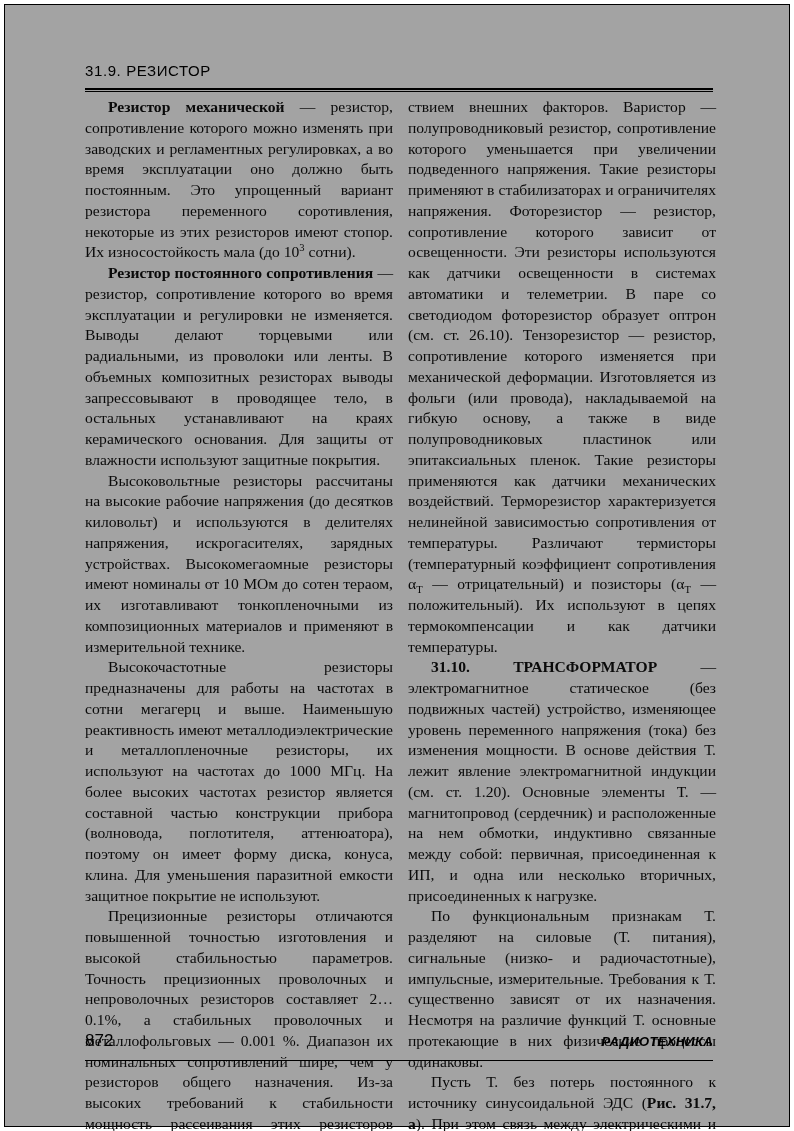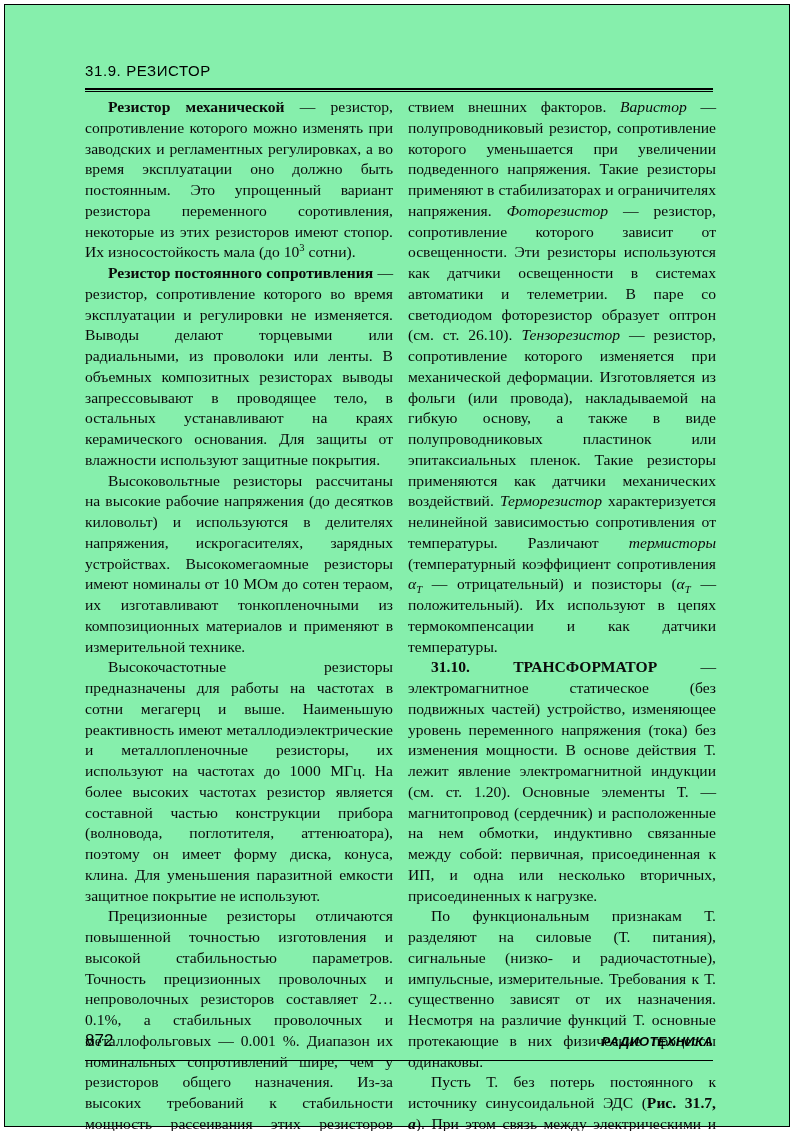--- a/index.html
+++ b/index.html
@@ -2,21 +2,21 @@
 <html lang="ru"><head>
 <meta charset="utf-8">
 <style>
   html, body { margin: 0; padding: 0; background: #ffffff; }
   body {
     width: 794px; height: 1131px; position: relative; overflow: hidden;
     font-family: "Liberation Serif", serif; color: #0a0a0a;
   }
   .page {
     position: absolute; left: 4px; top: 4px; right: 4px; bottom: 4px;
-    border: 1.5px solid #000; background: #86efac; box-sizing: border-box;
+    border: 1.5px solid #000; background: #a3a3a3; box-sizing: border-box;
   }
   .header {
     position: absolute; left: 80px; top: 57px;
     font-family: "Liberation Sans", sans-serif;
     font-size: 15px; letter-spacing: 0.6px; color: #000;
   }
   .header-rule {
     position: absolute; left: 80px; right: 76px; top: 83px;
     height: 1px; border-top: 2px solid #000; border-bottom: 1px solid #000;
   }
@@ -26,21 +26,21 @@
   }
   .col {
     width: 308px; flex: 0 0 308px;
     font-size: 15.6px; line-height: 20.75px;
     text-align: justify;
     hyphens: auto; -webkit-hyphens: auto;
   }
   .col p { margin: 0; }
   .col p.indent { text-indent: 23px; }
   .b { font-weight: bold; }
-  .i { font-style: italic; }
+  .i { }
   sup, sub { font-size: 0.68em; line-height: 0; }
   .footer {
     position: absolute; left: 80px; right: 76px; top: 1026px;
     display: flex; justify-content: space-between; align-items: baseline;
     border-bottom: 1.5px solid #000; padding-bottom: 9px;
   }
   .footer .page-num {
     font-family: "Liberation Sans", sans-serif; font-size: 17px; color: #000;
   }
   .footer .running-title {

